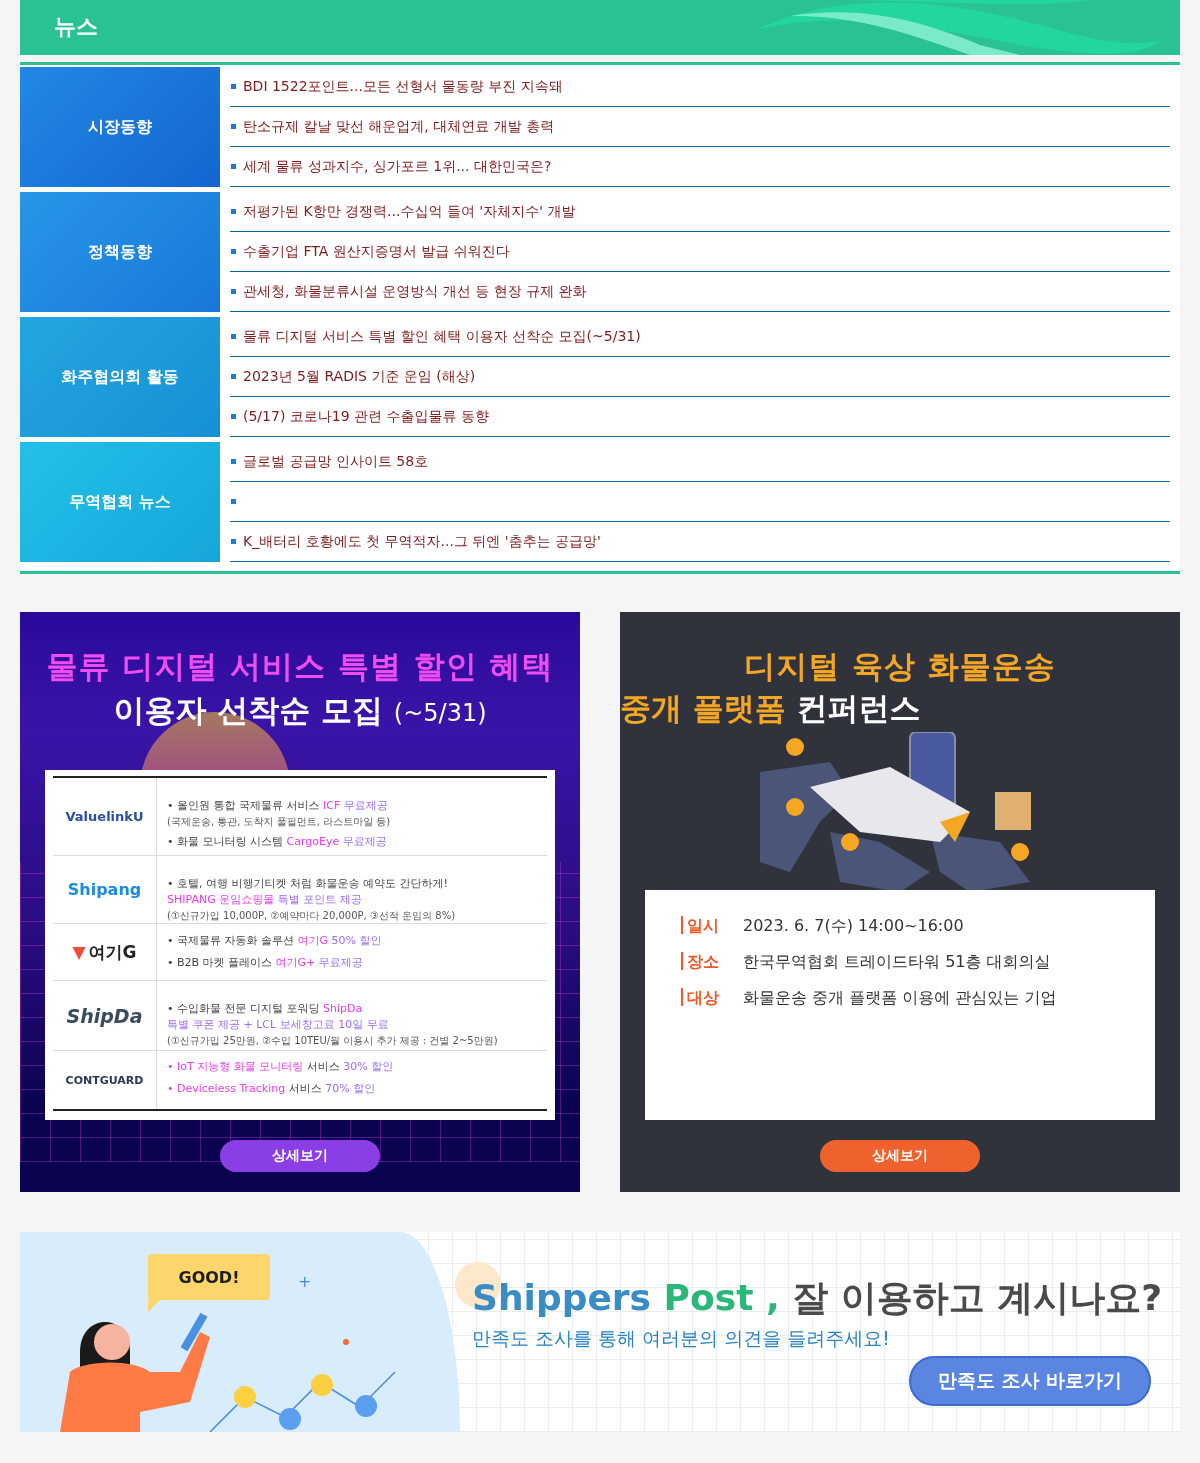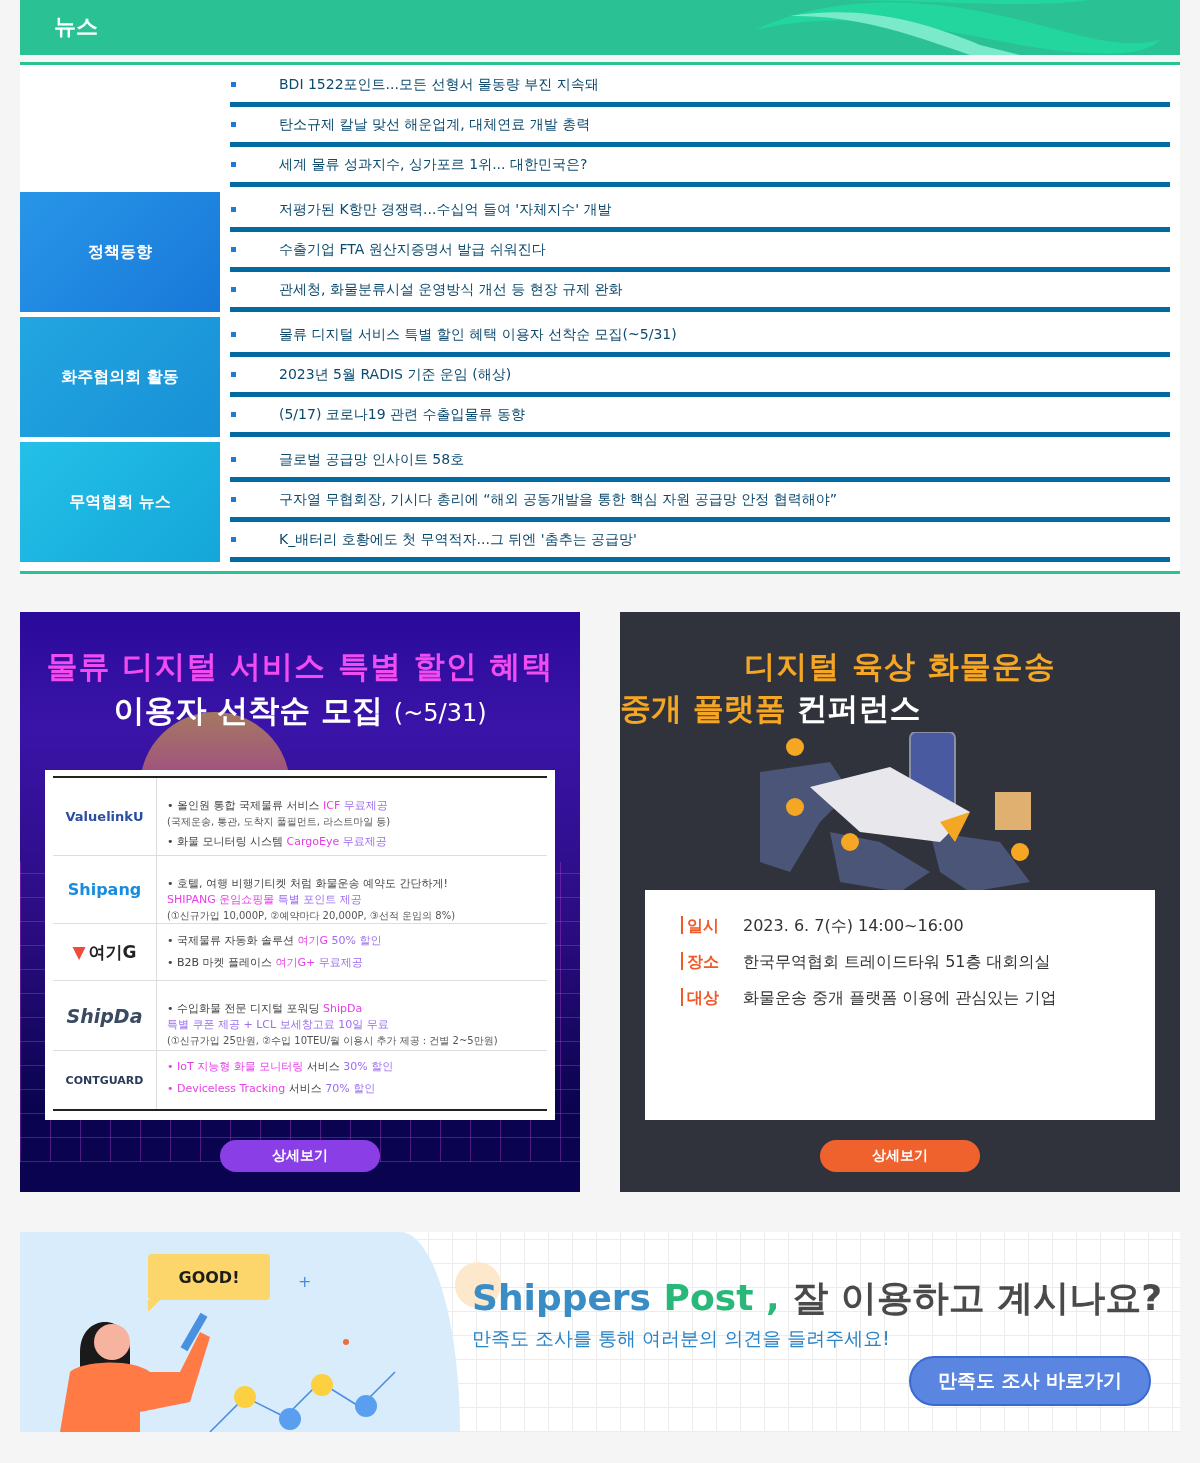--- a/index.html
+++ b/index.html
@@ -7,21 +7,21 @@
 
   
   .news-header { position: absolute; left: 20px; top: 0; width: 1160px; height: 55px; background: #2ac294; overflow: hidden; }
   .news-header .title { position: absolute; left: 22px; top: 12px; color: #fff; font-size: 22px; font-weight: bold; margin-left: 12px; }
   .news-header svg { position: absolute; left: 0; top: 0; }
 
   .news-box { position: absolute; left: 20px; top: 62px; width: 1160px; height: 512px; background: #fff; border-top: 3px solid #2ac294; border-bottom: 3px solid #2ac294; }
   .cat-row { position: absolute; left: 0; width: 1160px; height: 120px; }
   .cat-label { position: absolute; left: 0; top: 0; width: 200px; height: 120px; display: flex; align-items: center; justify-content: center; color: #fff; font-size: 16px; font-weight: bold; }
   .cat-items { position: absolute; left: 210px; top: 0; width: 940px; }
-  .cat-item { height: 40px; border-bottom: 5px solid #0369a1; display: flex; align-items: center; font-size: 14px; color: #0c4a6e; cursor: pointer; gap: 36px; }
+  .cat-item { height: 40px; border-bottom: 1px solid #0369a1; display: flex; align-items: center; font-size: 14px; color: #7f1d1d; cursor: pointer; }
   .cat-item .bullet { width: 5px; height: 5px; background: #1d7ad8; margin: 0 7px 0 1px; flex: none; }
 
   
   .promo-left { position: absolute; left: 20px; top: 612px; width: 560px; height: 580px; background: linear-gradient(180deg, #2a0a9a 0%, #3a14a8 20%, #2a0c80 55%, #0a0450 85%, #0a0450 100%); overflow: hidden; }
   .promo-left .sun { position: absolute; left: 120px; top: 100px; width: 150px; height: 150px; border-radius: 50%; background: linear-gradient(180deg, #b88a54 0%, #b04a8a 60%, #d030b0 100%); opacity: 0.85; }
   .promo-left .grid-floor { position: absolute; left: 0; top: 250px; width: 560px; height: 300px; background:
       repeating-linear-gradient(90deg, rgba(210,60,220,0.35) 0 1px, transparent 1px 30px),
       repeating-linear-gradient(0deg, rgba(210,60,220,0.35) 0 1px, transparent 1px 24px); }
   .promo-left .title1 { position: absolute; left: 0; width: 560px; top: 34px; text-align: center; font-size: 31px; font-weight: bold; color: #f04cf0; letter-spacing: 1px; }
   .promo-left .title2 { position: absolute; left: 0; width: 560px; top: 78px; text-align: center; font-size: 31px; font-weight: bold; color: #fff; }
@@ -70,20 +70,21 @@
   <svg width="1160" height="55">
     <path d="M735 30 C 820 -10, 920 0, 1000 20 C 1060 35, 1100 50, 1140 40 C 1120 60, 1060 55, 1000 45 C 900 25, 820 10, 735 30 Z" fill="#22d69e"></path>
     <path d="M770 16 C 840 5, 900 20, 960 45 L 1000 55 L 950 55 C 880 30, 830 15, 770 16 Z" fill="#7aeacb"></path>
     <path d="M760 0 L 1070 0 C 1000 10, 900 -2, 760 0 Z" fill="#22d69e"></path>
   </svg>
   <span class="title">뉴스</span>
 </div>
 
 <div class="news-box">
   <div class="cat-row" style="top:2px">
+    <div class="cat-label" style="background:linear-gradient(135deg,#2288e4,#1466d0)">시장동향</div>
     <div class="cat-items">
       <div class="cat-item">
           <span class="bullet"></span>
           <span>BDI 1522포인트...모든 선형서 물동량 부진 지속돼</span>
         </div>
       <div class="cat-item">
           <span class="bullet"></span>
           <span>탄소규제 칼날 맞선 해운업계, 대체연료 개발 총력</span>
         </div>
       <div class="cat-item">
@@ -128,21 +129,20 @@
   </div>
   <div class="cat-row" style="top:377px">
     <div class="cat-label" style="background:linear-gradient(135deg,#24c0e8,#14a6d8)">무역협회 뉴스</div>
     <div class="cat-items">
       <div class="cat-item">
           <span class="bullet"></span>
           <span>글로벌 공급망 인사이트 58호</span>
         </div>
       <div class="cat-item">
           <span class="bullet"></span>
-          <span>구자열 무협회장, 기시다 총리에 “해외 공동개발을 통한 핵심 자원 공급망 안정 협력해야”</span>
         </div>
       <div class="cat-item">
           <span class="bullet"></span>
           <span>K_배터리 호황에도 첫 무역적자...그 뒤엔 '춤추는 공급망'</span>
         </div>
     </div>
   </div>
 </div>
 
 <div class="promo-left">

